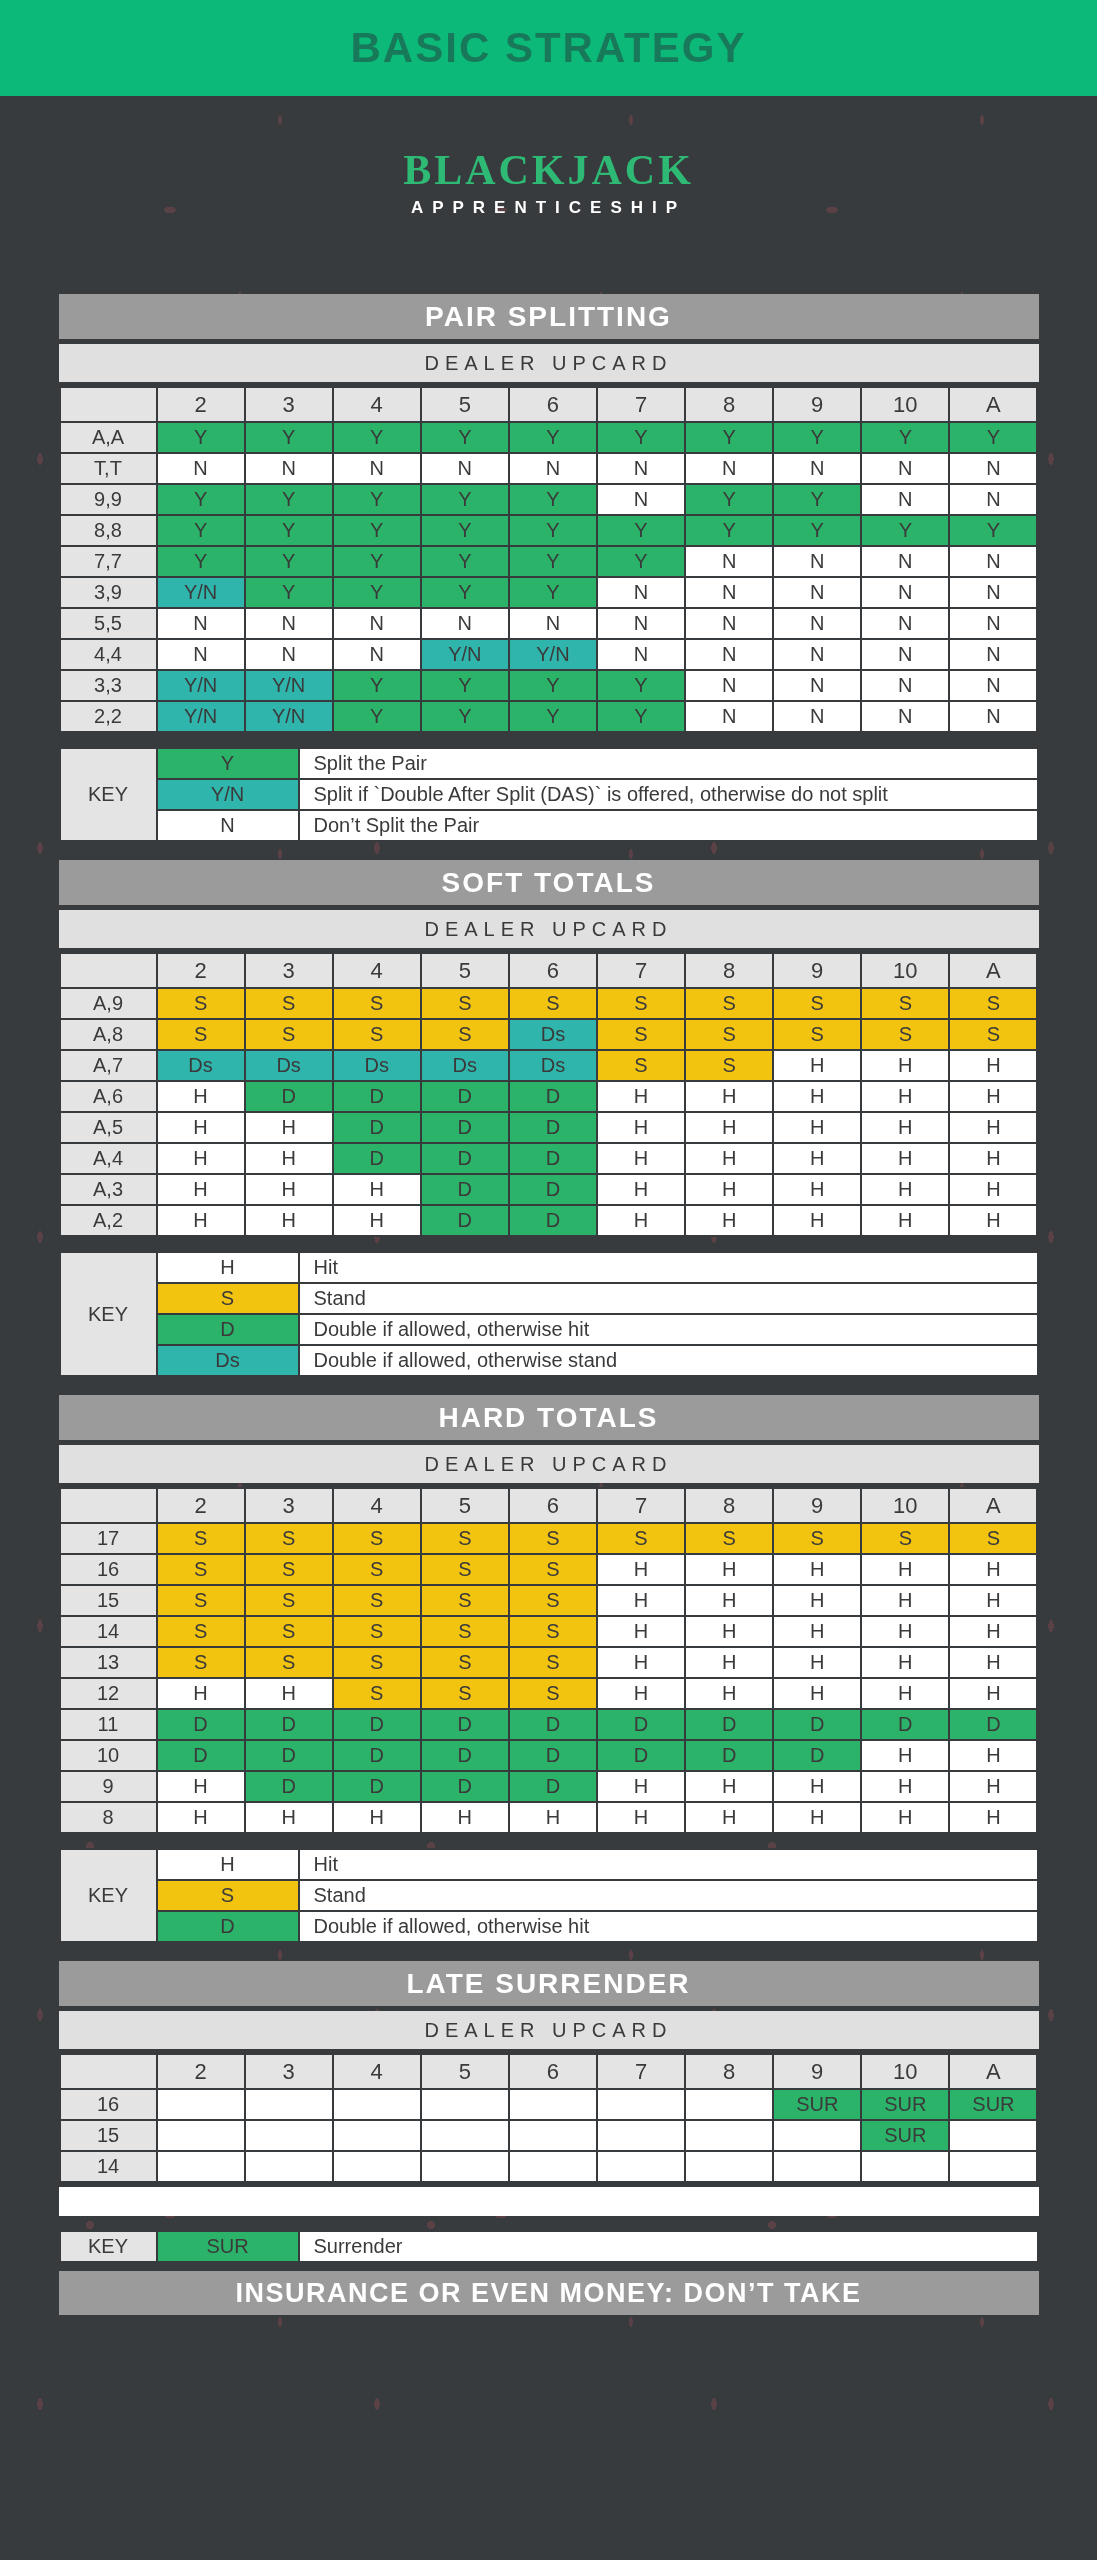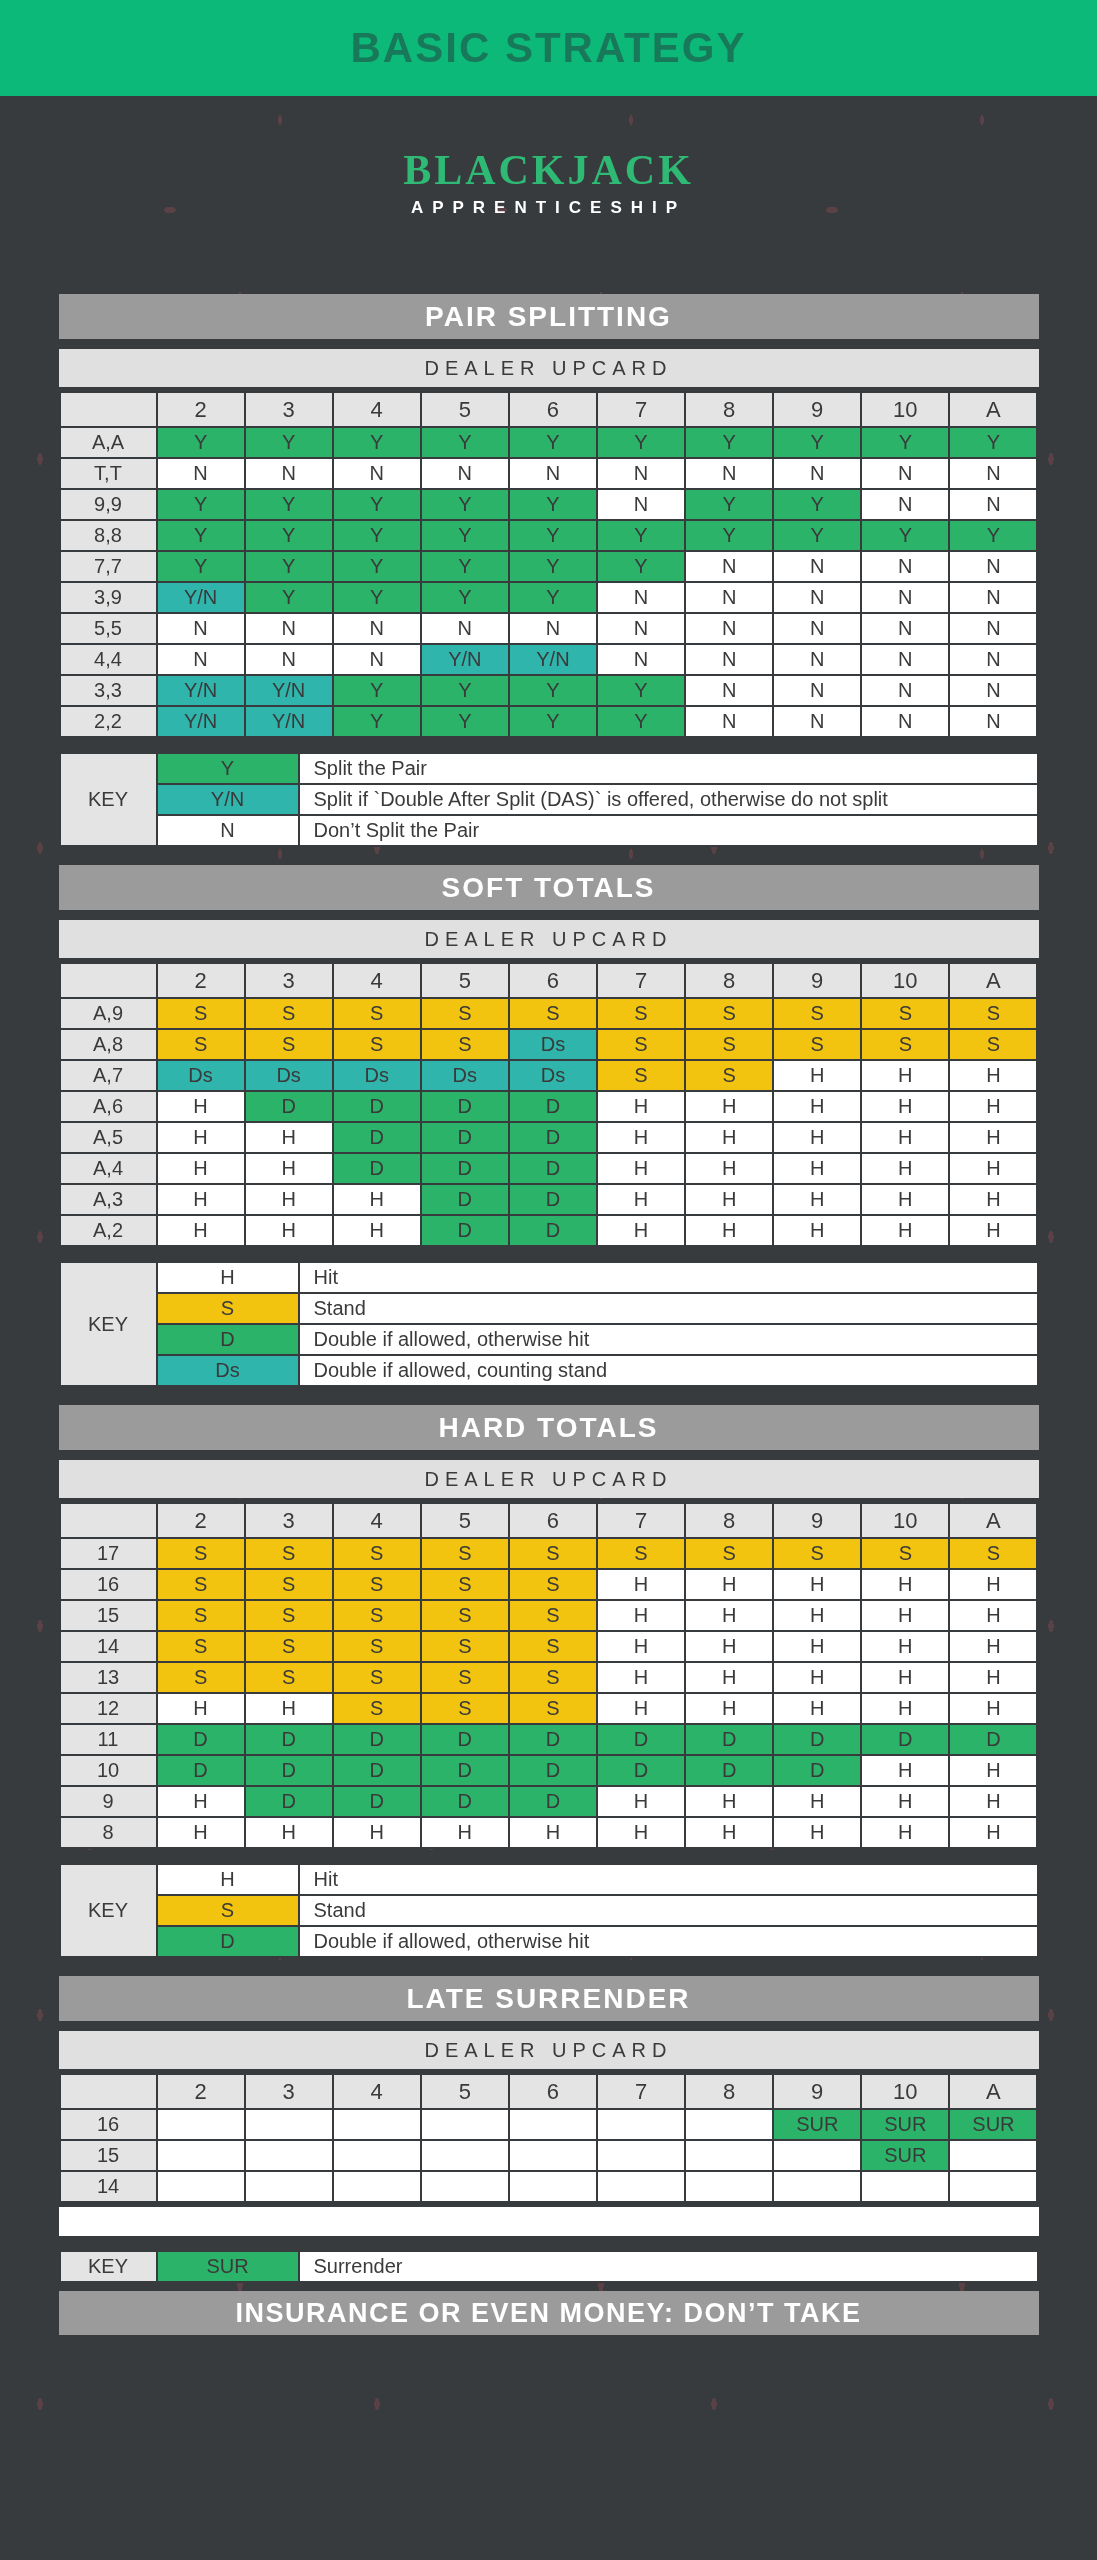--- a/index.html
+++ b/index.html
@@ -30,21 +30,21 @@
 
   .intro{width:980px;margin:26px auto 0;font-size:23px;line-height:36px;color:#eef0f1;}
 
   .content{width:980px;margin:0 auto;}
 
   .section{margin-top:18px;}
   .section.first{margin-top:76px;}
   .section-title{height:45px;line-height:45px;background:var(--section-header-gray);color:#ffffff;
     font-size:28px;font-weight:bold;letter-spacing:2px;text-align:center;margin-bottom:5px;}
   .dealer-band{height:38px;line-height:38px;background:var(--band-gray);color:var(--cell-text);
-    font-size:20px;font-weight:500;letter-spacing:6px;text-align:center;margin-bottom:4px;margin-top:10px;}
+    font-size:20px;font-weight:500;letter-spacing:6px;text-align:center;margin-bottom:4px;}
 
   .grid{display:grid;grid-template-columns:95px repeat(10,1fr);grid-template-rows:33px;
     grid-auto-rows:29px;gap:2px;padding:2px;background:var(--page-bg);}
   .cell{display:flex;align-items:center;justify-content:center;font-size:20px;color:var(--cell-text);background:#fff;}
   .cell.head{background:var(--label-gray);font-size:22px;}
   .cell.label{background:var(--label-gray);}
 
   .key{display:grid;grid-template-columns:95px 140px 1fr;grid-auto-rows:29px;gap:2px;padding:2px;
     background:var(--page-bg);margin-top:14px;}
   .kcell{display:flex;align-items:center;font-size:20px;color:var(--cell-text);background:#ffffff;}
@@ -319,21 +319,21 @@
         </div>
       <div class="key">
           <div class="kcell klabel" style="grid-area: 1 / 1 / span 4;">KEY</div>
           <div class="kcell ksym" style="background: rgb(255, 255, 255);">H</div>
           <div class="kcell ktext">Hit</div>
           <div class="kcell ksym" style="background: rgb(242, 196, 15);">S</div>
           <div class="kcell ktext">Stand</div>
           <div class="kcell ksym" style="background: rgb(43, 179, 105);">D</div>
           <div class="kcell ktext">Double if allowed, otherwise hit</div>
           <div class="kcell ksym" style="background: rgb(47, 181, 172);">Ds</div>
-          <div class="kcell ktext">Double if allowed, counting stand</div>
+          <div class="kcell ktext">Double if allowed, otherwise stand</div>
         </div>
     </section>
 
     <section class="section">
       <div class="section-title">HARD TOTALS</div>
       <div class="dealer-band">DEALER UPCARD</div>
       <div class="grid">
           <div class="cell head"></div>
           <div class="cell head">2</div>
           <div class="cell head">3</div>

